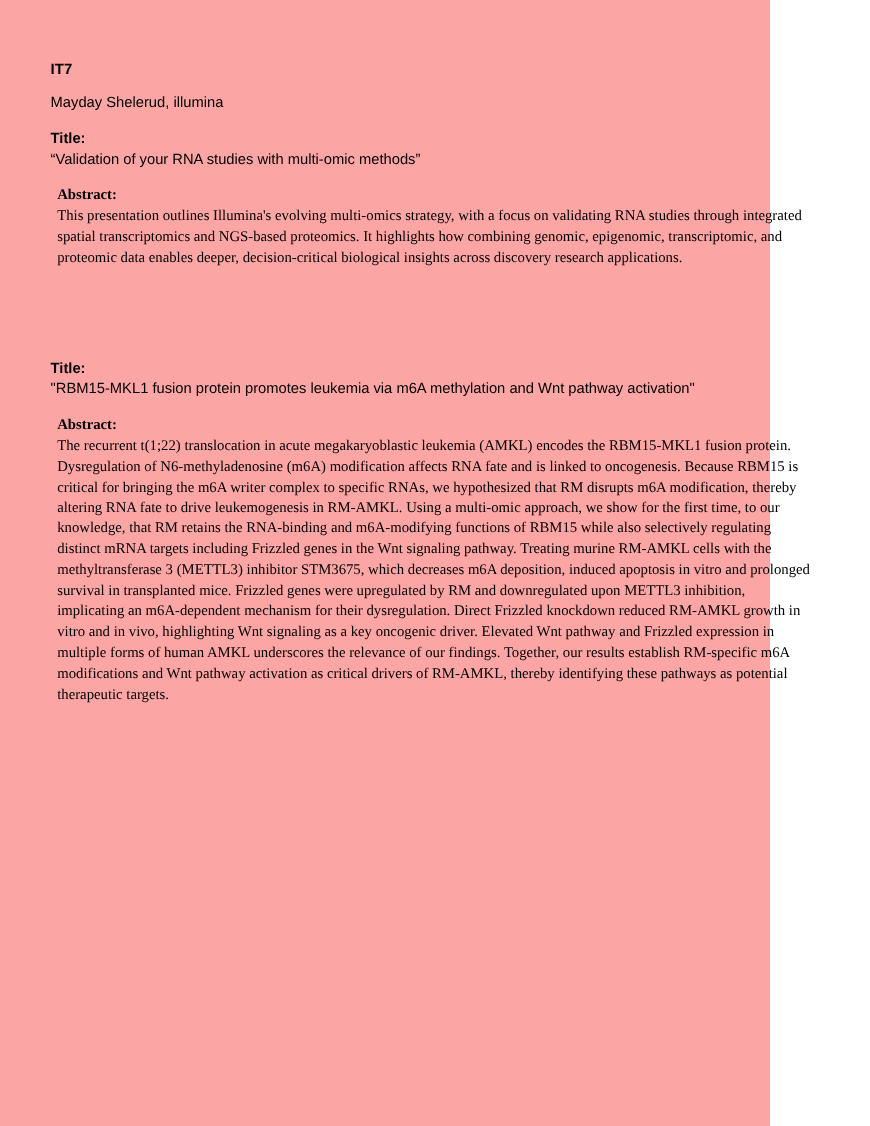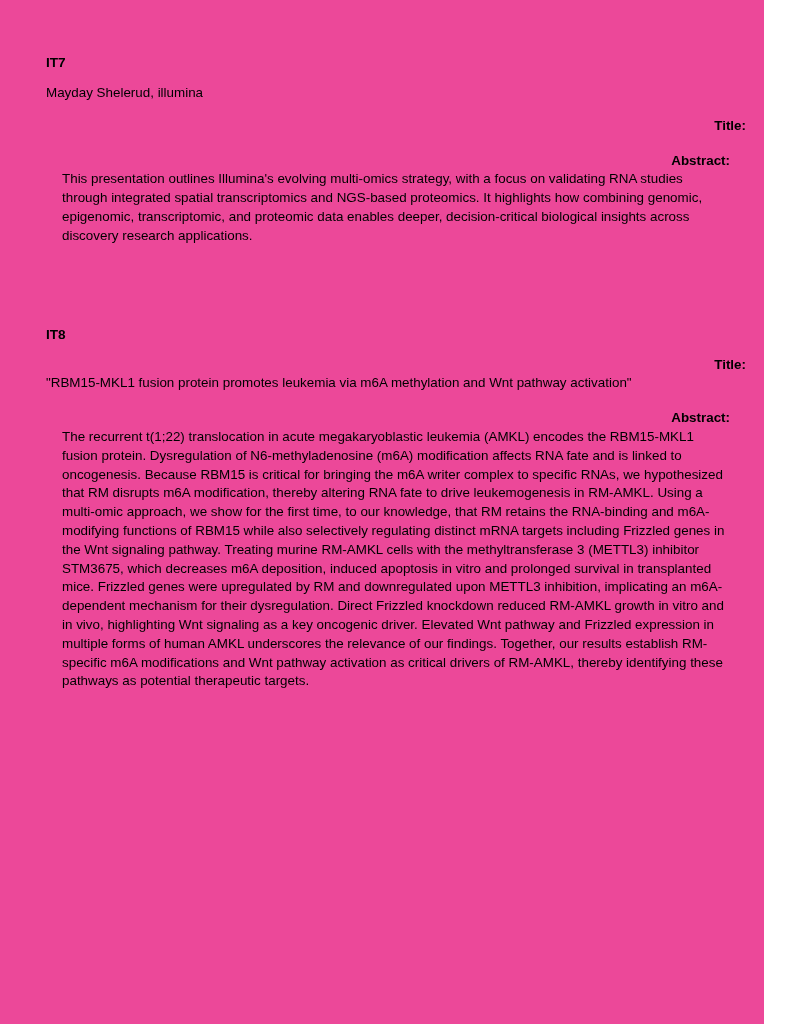--- a/index.html
+++ b/index.html
@@ -9,75 +9,75 @@
   }
   body {
     width: 791px;
     height: 1024px;
     overflow: hidden;
     font-family: "Liberation Sans", "DejaVu Sans", sans-serif;
     color: #000000;
   }
   .page {
     box-sizing: border-box;
-    width: 764px;
+    width: 700px;
     height: 1024px;
     padding: 56px 45px 0 46px;
-    background: #ec4899;
+    background: #fca5a5;
   }
   .doc-text {
     font-size: 13.4px;
     line-height: 18.8px;
   }
   .session {
     width: 700px;
   }
   .session-heading {
     font-weight: bold;
     font-size: 13.6px;
     line-height: 14px;
     margin: 0 0 14px 0;
   }
   .speaker-line {
     margin: 0 0 14px 0;
   }
   .block-label {
     font-weight: bold;
-    text-align: right;
   }
   .title-block {
     margin: 0 0 14px 0;
   }
   .abstract-block {
-    margin: 16px;
+    margin: 6px;
+    font-family: Liberation Serif, serif;
   }
   .session + .session {
     margin-top: 82px;
   }
   p { margin: 0; }
 </style>
 </head>
 <body>
 
 <div class="page doc-text">
 
   <div class="session">
     <p class="session-heading">IT7</p>
     <p class="speaker-line">Mayday Shelerud, illumina</p>
     <div class="title-block">
       <p class="block-label">Title:</p>
+      <p>“Validation of your RNA studies with multi-omic methods”</p>
     </div>
     <div class="abstract-block">
       <p class="block-label">Abstract:</p>
       <p>This presentation outlines Illumina's evolving multi-omics strategy, with a focus on validating RNA studies through integrated spatial transcriptomics and NGS-based proteomics. It highlights how combining genomic, epigenomic, transcriptomic, and proteomic data enables deeper, decision-critical biological insights across discovery research applications.</p>
     </div>
   </div>
 
   <div class="session">
-    <p class="session-heading">IT8</p>
     <div class="title-block">
       <p class="block-label">Title:</p>
       <p>"RBM15-MKL1 fusion protein promotes leukemia via m6A methylation and Wnt pathway activation"</p>
     </div>
     <div class="abstract-block">
       <p class="block-label">Abstract:</p>
       <p>The recurrent t(1;22) translocation in acute megakaryoblastic leukemia (AMKL) encodes the RBM15-MKL1 fusion protein. Dysregulation of N6-methyladenosine (m6A) modification affects RNA fate and is linked to oncogenesis. Because RBM15 is critical for bringing the m6A writer complex to specific RNAs, we hypothesized that RM disrupts m6A modification, thereby altering RNA fate to drive leukemogenesis in RM-AMKL. Using a multi-omic approach, we show for the first time, to our knowledge, that RM retains the RNA-binding and m6A-modifying functions of RBM15 while also selectively regulating distinct mRNA targets including Frizzled genes in the Wnt signaling pathway. Treating murine RM-AMKL cells with the methyltransferase 3 (METTL3) inhibitor STM3675, which decreases m6A deposition, induced apoptosis in vitro and prolonged survival in transplanted mice. Frizzled genes were upregulated by RM and downregulated upon METTL3 inhibition, implicating an m6A-dependent mechanism for their dysregulation. Direct Frizzled knockdown reduced RM-AMKL growth in vitro and in vivo, highlighting Wnt signaling as a key oncogenic driver. Elevated Wnt pathway and Frizzled expression in multiple forms of human AMKL underscores the relevance of our findings. Together, our results establish RM-specific m6A modifications and Wnt pathway activation as critical drivers of RM-AMKL, thereby identifying these pathways as potential therapeutic targets.</p>
     </div>
   </div>
 

